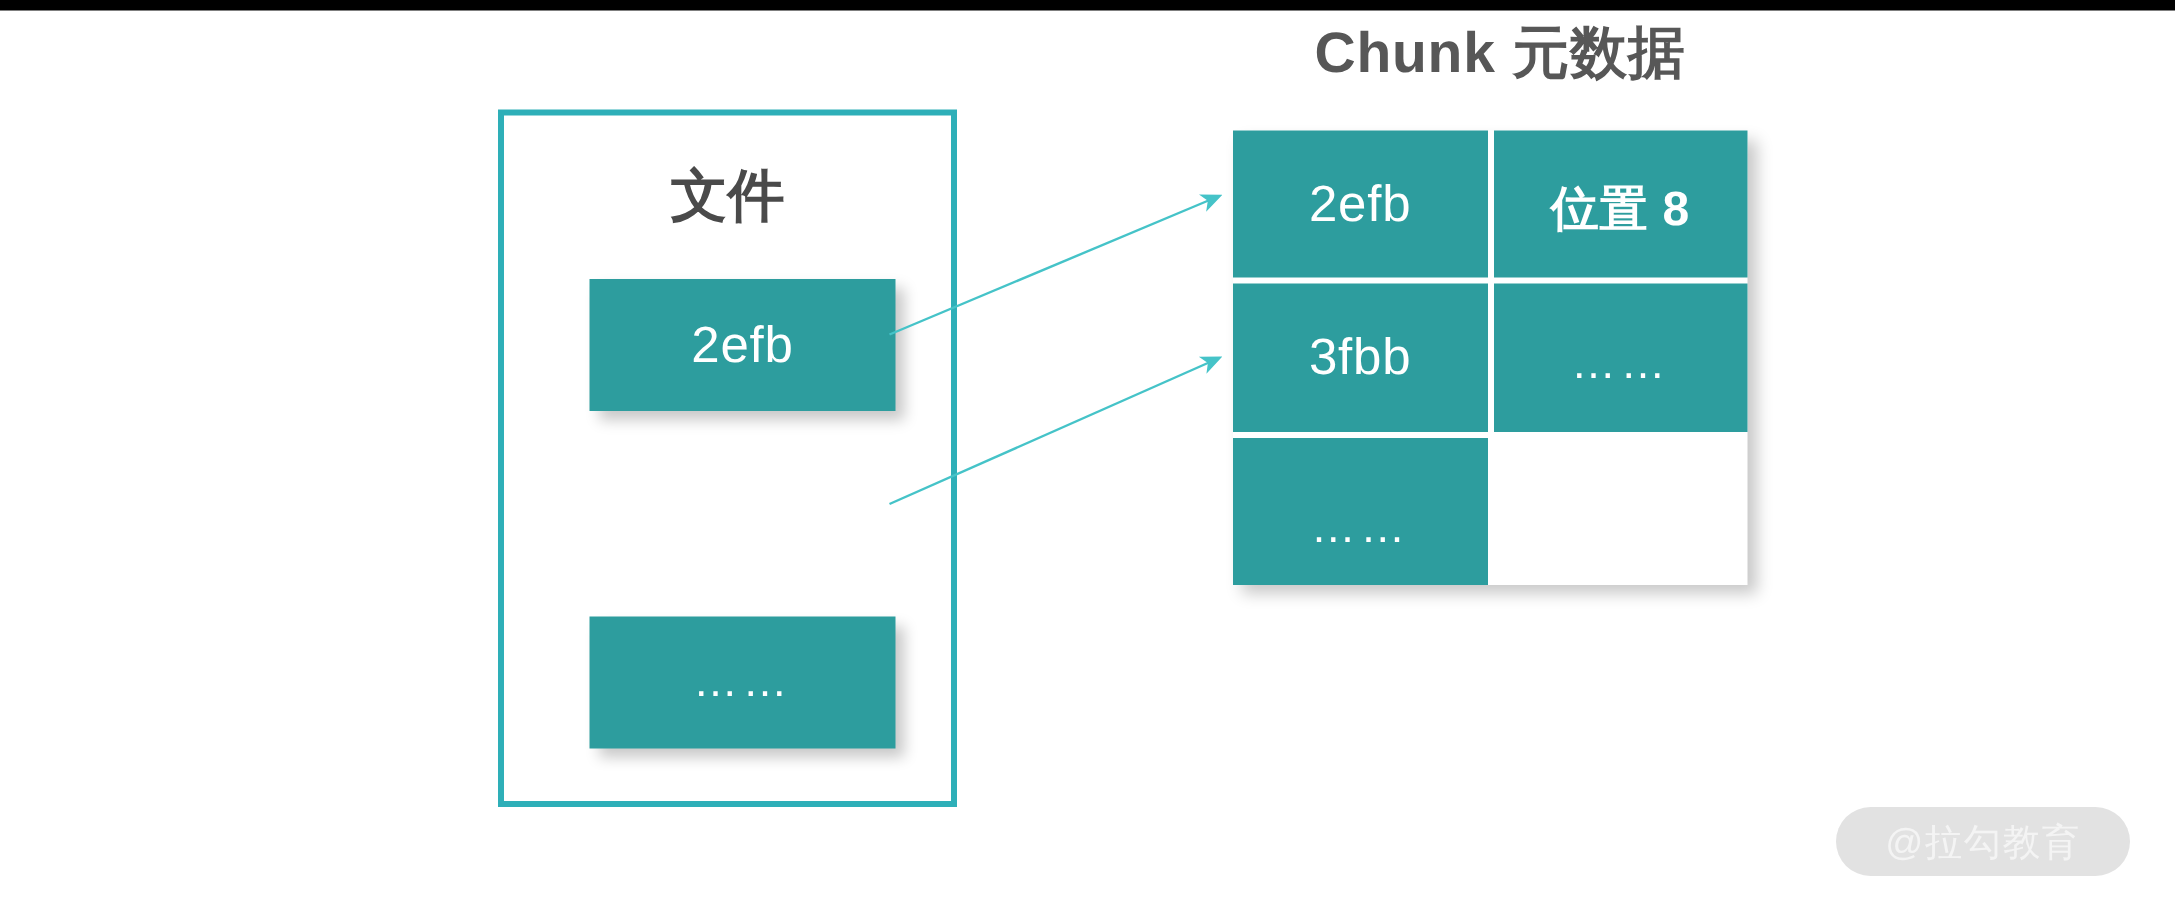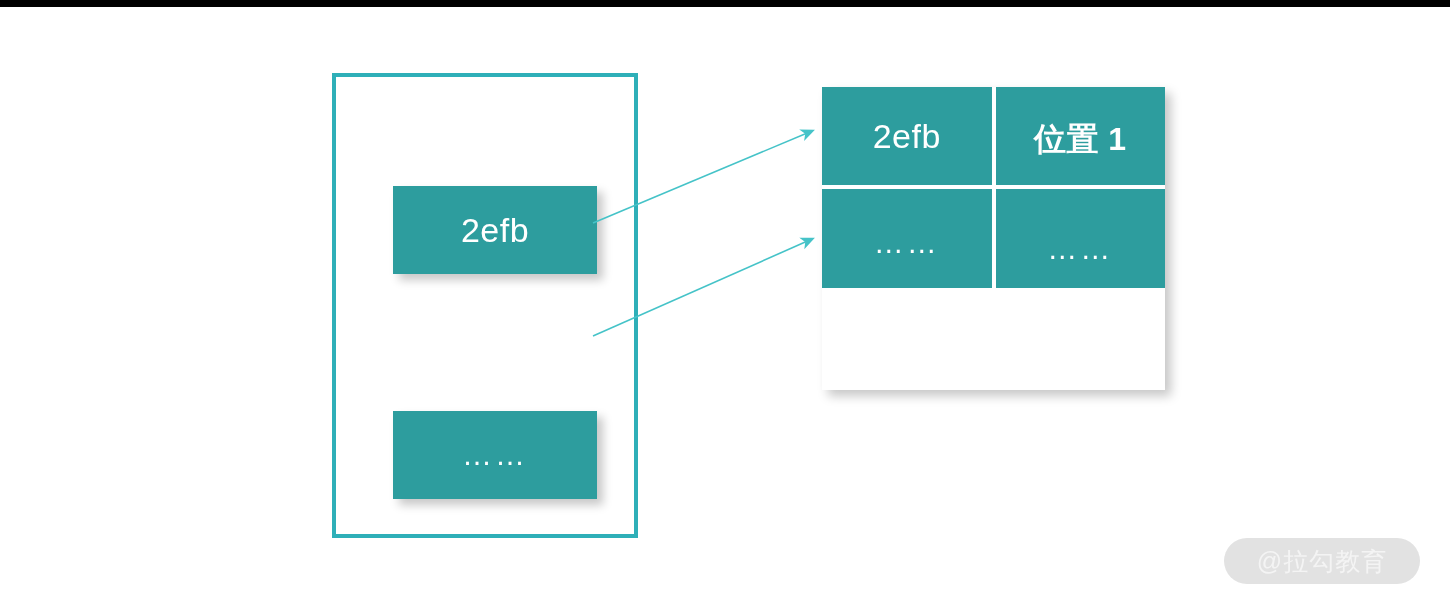--- a/index.html
+++ b/index.html
@@ -152,31 +152,34 @@
     letter-spacing: 1px;
   }
 </style>
 </head>
 <body>
 
 <div id="canvas">
 
   <div class="top-band"></div>
 
+  <div class="heading">Chunk 元数据</div>
 
   <div class="file-box">
+    <div class="file-title">文件</div>
 
     <div class="chunk c0">2efb</div>
     <div class="chunk c2 dots">……</div>
   </div>
 
   <div class="meta-table">
     <div class="cell">2efb</div>
-    <div class="cell cjk">位置 1</div>
+    <div class="cell cjk">位置 8</div>
 
+    <div class="cell">3fbb</div>
 
     <div class="cell dots">……</div>
     <div class="cell dots right">……</div>
   </div>
 
   <svg class="arrows" viewBox="0 0 1450 606" width="1450" height="606">
     <defs>
       <marker id="ah" markerWidth="9" markerHeight="9" refX="7" refY="4.5" orient="auto">
         <path d="M0,0.6 L9,4.5 L0,8.4 L2.4,4.5 Z" fill="#45C3C8"></path>
       </marker>

